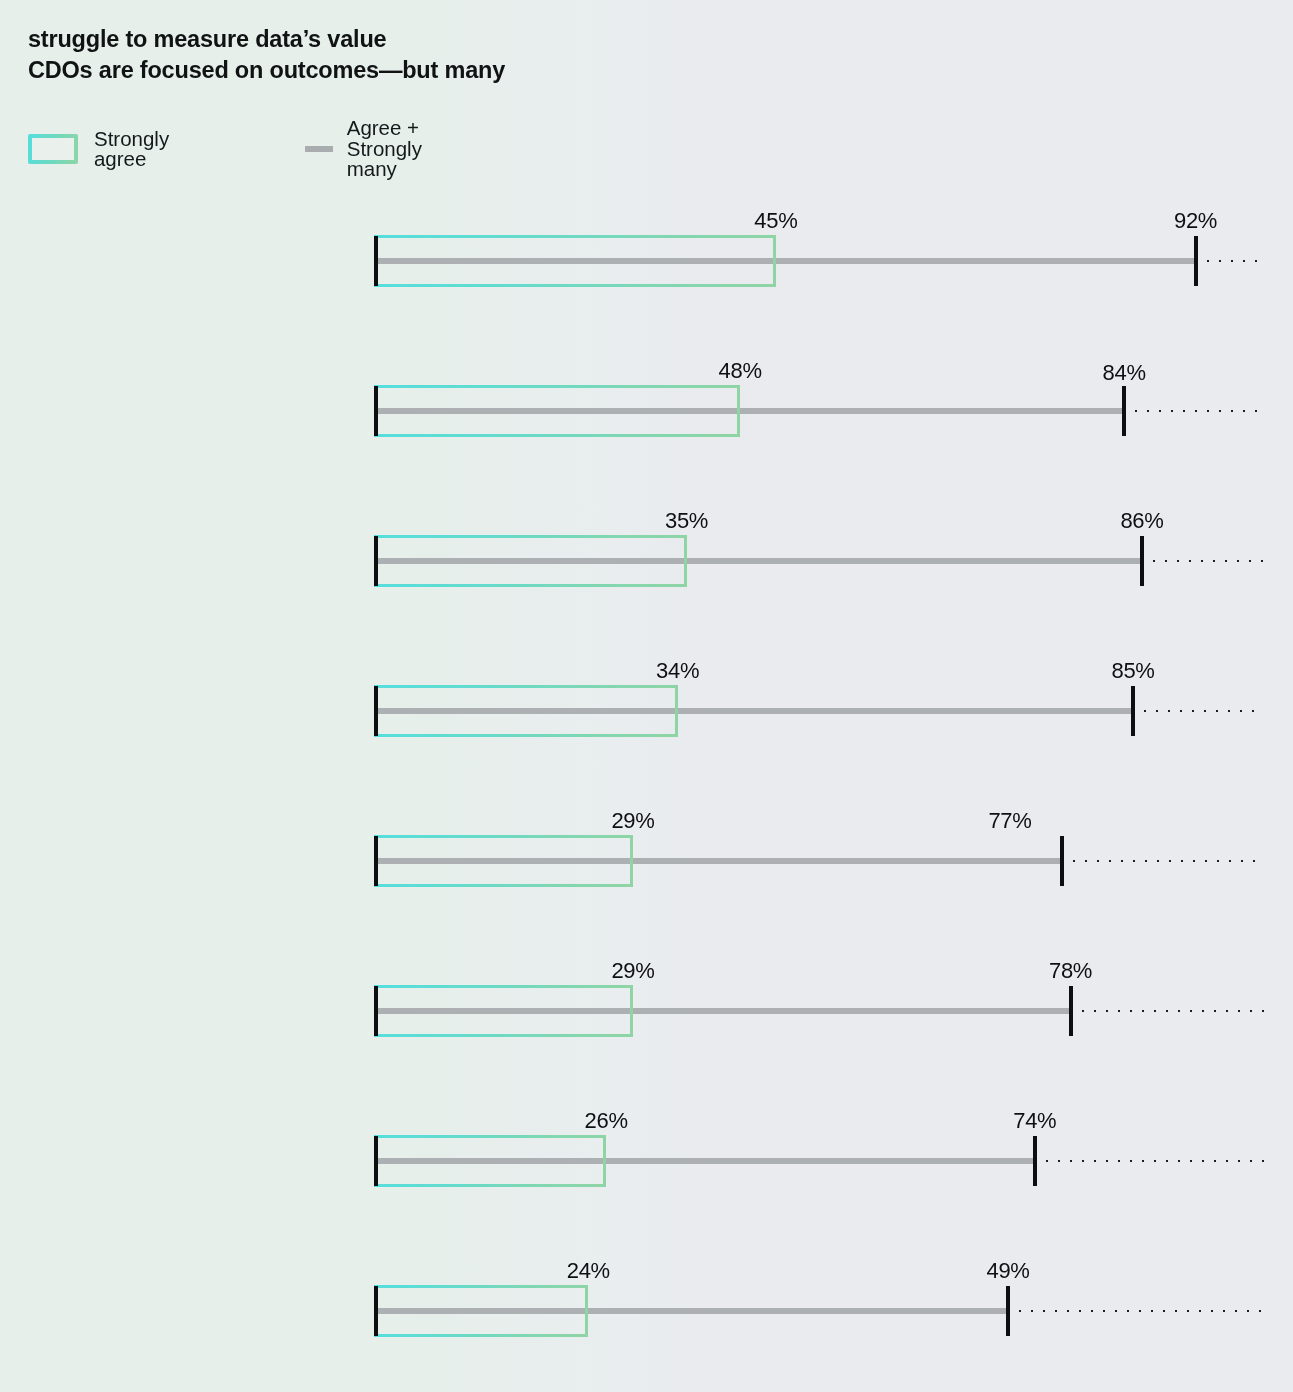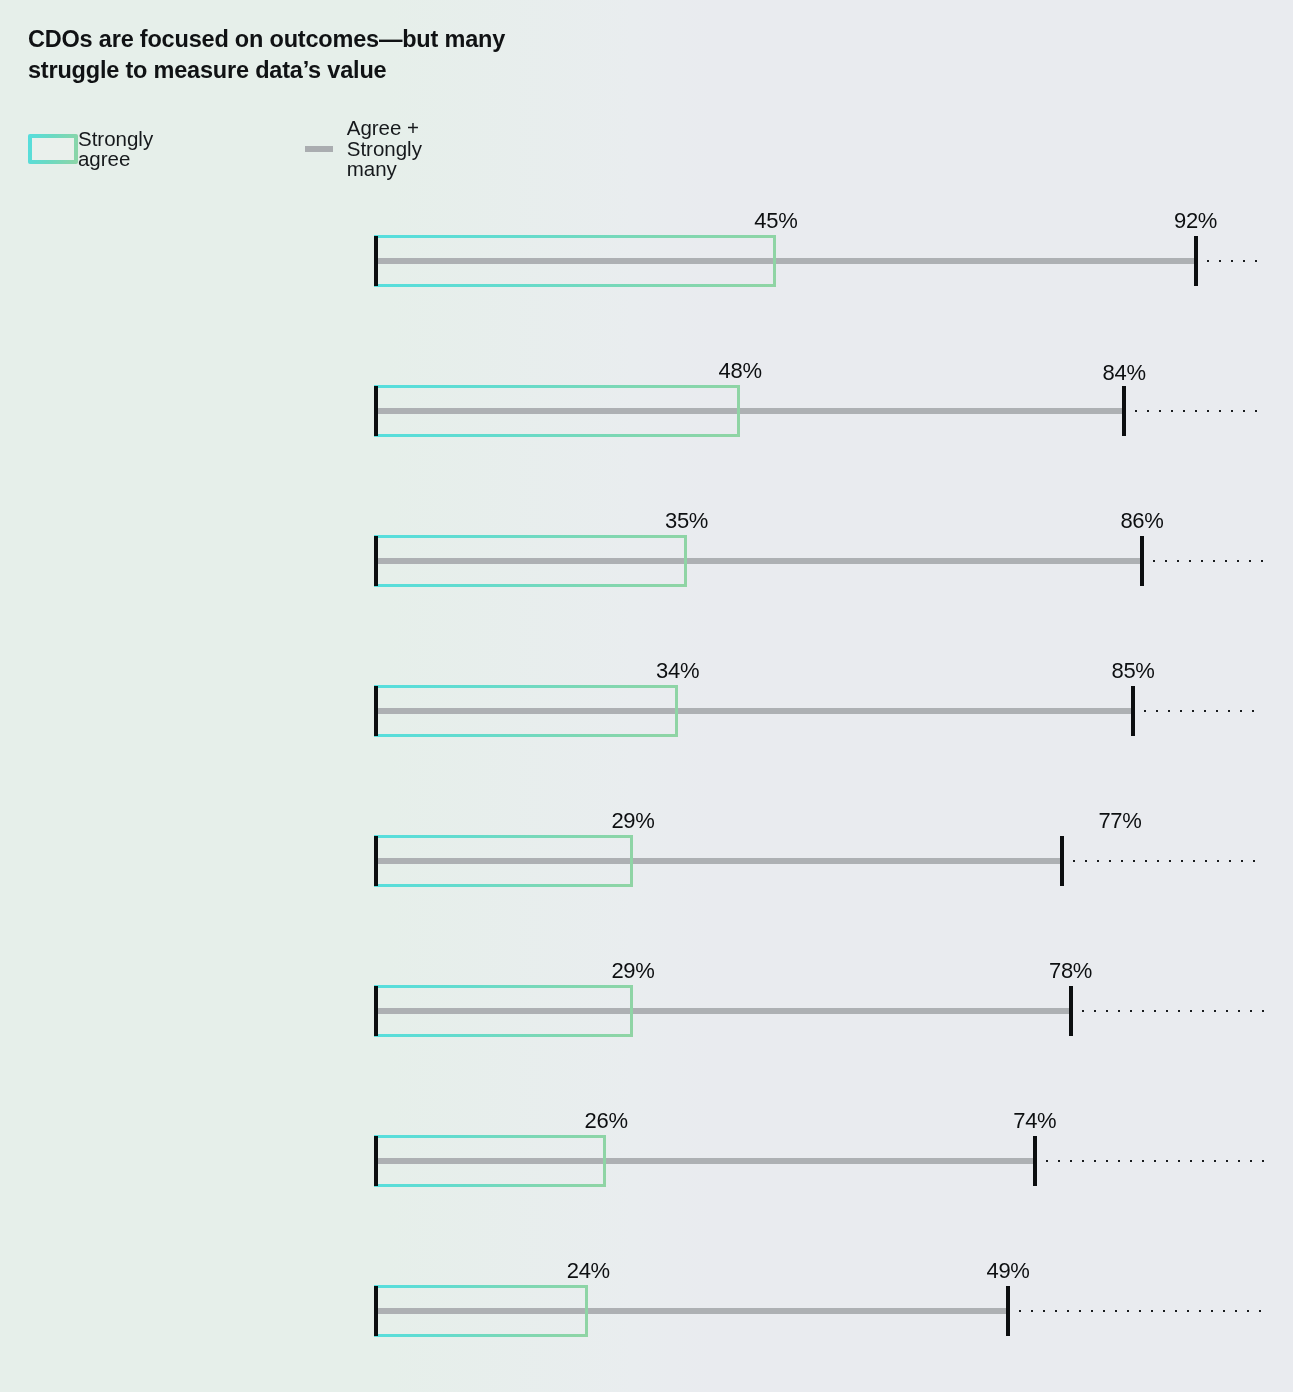--- a/index.html
+++ b/index.html
@@ -25,21 +25,21 @@
   #lg-swatch-item{left:0;}
   #lg-line-item{left:277px;}
   .lg-swatch{
     width:68px;height:30px;box-sizing:border-box;
     border:4px solid transparent;border-radius:2px;
     background:
       linear-gradient(#eaf0ec,#eaf0ec) padding-box,
       linear-gradient(100deg,#55dede 0%,#6ad9c2 45%,#8ed5a6 100%) border-box;
   }
   .lg-line{width:56px;height:6px;background:#aaadb0;}
-  .lg-text{font-size:20.5px;color:#16191c;line-height:1;}
+  .lg-text{font-size:20.5px;color:#16191c;margin-left:16px;line-height:1;}
   #lg-line-item .lg-text{margin-left:14px;}
 
   
   #rows{position:absolute;left:0;top:186px;width:1293px;}
   .row{position:relative;height:150px;}
   .row-label{
     position:absolute;left:28px;width:318px;
     font-size:18.4px;color:#15181b;line-height:1.42;
     top:50%;transform:translateY(-50%);
   }
@@ -72,22 +72,22 @@
   }
   .val{
     position:absolute;font-size:22px;font-weight:normal;color:#0d0f11;
     white-space:nowrap;transform:translateX(-50%);letter-spacing:-0.3px;
   }
 </style>
 </head>
 <body>
 
 <div id="title">
+  <span class="tline">struggle to measure data’s value</span>
   <span class="tline">CDOs are focused on outcomes—but many</span>
-  <span class="tline">struggle to measure data’s value</span>
 </div>
 
 <div id="legend">
   <div class="lg-item" id="lg-swatch-item">
     <span class="lg-swatch"></span>
     <span class="lg-text">Strongly agree</span>
   </div>
   <div class="lg-item" id="lg-line-item">
     <span class="lg-line"></span>
     <span class="lg-text">Agree + Strongly many</span>
@@ -167,21 +167,21 @@
         <span style="display: block;"></span>
         <span style="display: block;"></span>
       </div>
       <div class="plot">
         <div class="grey-line" style="left: 374px; width: 687.61px;"></div>
         <div class="dot-line" style="left: 1067.61px; width: 196.39px;"></div>
         <div class="sa-box" style="left: 374px; width: 258.97px;"></div>
         <div class="tick" style="left: 374px;"></div>
         <div class="tick" style="left: 1059.61px;"></div>
         <div class="val" style="left: 632.97px; top: 22px;">29%</div>
-        <div class="val" style="left: 1120px; top: 22px;">77%</div>
+        <div class="val" style="left: 1010px; top: 22px;">77%</div>
       </div>
     </div>
     <div class="row">
       <div class="row-label">
         <span style="display: block;"></span>
         <span style="display: block;"></span>
         <span style="display: block;"></span>
         <span style="display: block;"></span>
       </div>
       <div class="plot">

